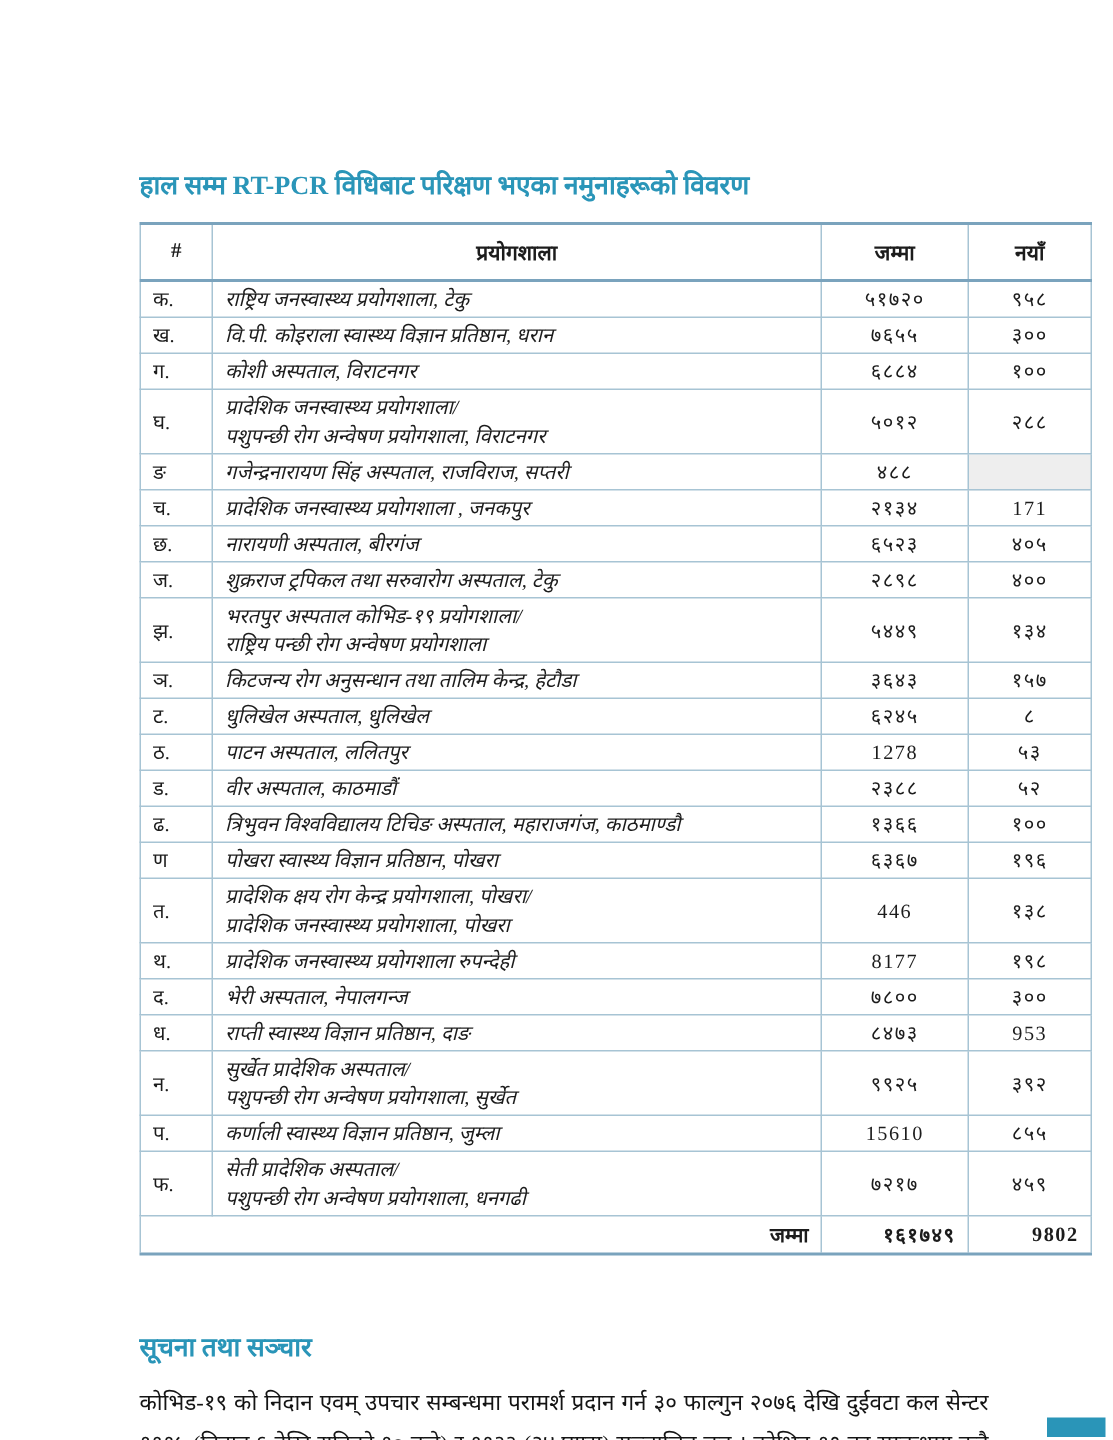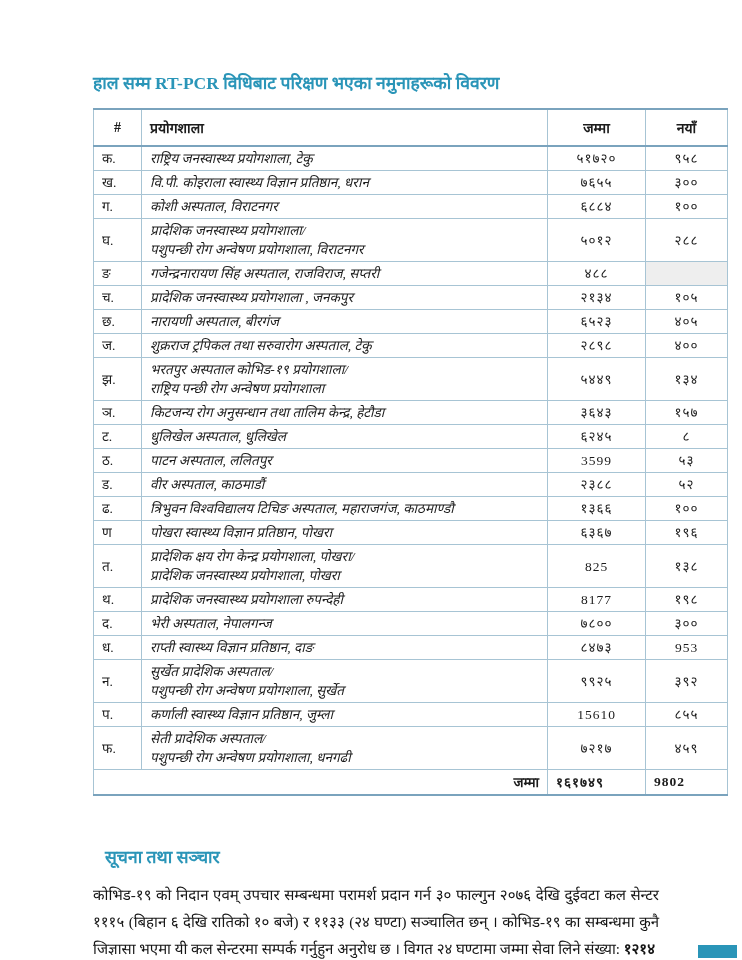--- a/index.html
+++ b/index.html
@@ -6,21 +6,21 @@
   body {
     width: 742px; height: 960px;
     background: #ffffff;
     font-family: "Liberation Serif", "DejaVu Serif", serif;
     color: #1c1c1c;
     position: relative;
     overflow: hidden;
   }
   .page { position: absolute; left: 93px; top: 0; width: 566px; }
   .title {
-    margin: 70px 0 14px 0;
+    margin: 110px 0 14px 0;
     font-size: 17.5px; font-weight: bold;
     color: #2a95b8;
     font-family: "Liberation Serif", "DejaVu Serif", serif;
   }
   table.data-table {
     border-collapse: collapse;
     table-layout: fixed;
     width: 566px;
     font-size: 13.5px;
   }
@@ -31,40 +31,40 @@
   .data-table th, .data-table td {
     border: 1px solid #a7c4d4;
     vertical-align: middle;
   }
   .data-table thead th {
     border-top: 2px solid #7aa3bd;
     border-bottom: 2px solid #7aa3bd;
     padding: 8px 8px;
     font-size: 14px;
     font-weight: bold;
-    text-align: left;
+    text-align: center;
   }
   .data-table thead th.c { text-align: center; }
   .data-table tbody td {
     padding: 2px 8px;
     line-height: 19px;
   }
   td.sn { text-align: left; padding-left: 7px; }
   td.lab { white-space: pre-line; font-style: italic; }
   td.num { text-align: center; letter-spacing: 1px; margin-top: 45px; }
   td.shaded { background: #eeeeee; }
   .data-table tfoot td {
     padding: 3px 8px;
     border-bottom: 2px solid #7aa3bd;
     font-weight: bold;
   }
   td.total-label { text-align: right; }
-  td.total-val { text-align: left; letter-spacing: 1px; }
+  td.total-val { text-align: right; letter-spacing: 1px; }
   .section-heading {
-    margin: 48px 0 10px 12px;
+    margin: 48px 0 10px 0;
     font-size: 17.5px; font-weight: bold;
     color: #2a95b8;
   }
   .info-para {
     margin: 14px 0 0 0;
     font-size: 15px;
     line-height: 27px;
     text-align: justify;
     color: #141414;
   }
@@ -121,21 +121,21 @@
         <tr>
           <td class="sn">ङ</td>
           <td class="lab">गजेन्द्रनारायण सिंह अस्पताल, राजविराज, सप्तरी</td>
           <td class="num">४८८</td>
           <td class="num shaded"></td>
         </tr>
         <tr>
           <td class="sn">च.</td>
           <td class="lab">प्रादेशिक जनस्वास्थ्य प्रयोगशाला , जनकपुर</td>
           <td class="num">२१३४</td>
-          <td class="num">१०५</td>
+          <td class="num">171</td>
         </tr>
         <tr>
           <td class="sn">छ.</td>
           <td class="lab">नारायणी अस्पताल, बीरगंज</td>
           <td class="num">६५२३</td>
           <td class="num">४०५</td>
         </tr>
         <tr>
           <td class="sn">ज.</td>
           <td class="lab">शुक्रराज ट्रपिकल तथा सरुवारोग अस्पताल, टेकु</td>
@@ -157,21 +157,21 @@
         </tr>
         <tr>
           <td class="sn">ट.</td>
           <td class="lab">धुलिखेल अस्पताल, धुलिखेल</td>
           <td class="num">६२४५</td>
           <td class="num">८</td>
         </tr>
         <tr>
           <td class="sn">ठ.</td>
           <td class="lab">पाटन अस्पताल, ललितपुर</td>
-          <td class="num">3599</td>
+          <td class="num">1278</td>
           <td class="num">५३</td>
         </tr>
         <tr>
           <td class="sn">ड.</td>
           <td class="lab">वीर अस्पताल, काठमाडौं</td>
           <td class="num">२३८८</td>
           <td class="num">५२</td>
         </tr>
         <tr>
           <td class="sn">ढ.</td>
@@ -182,21 +182,21 @@
         <tr>
           <td class="sn">ण</td>
           <td class="lab">पोखरा स्वास्थ्य विज्ञान प्रतिष्ठान, पोखरा</td>
           <td class="num">६३६७</td>
           <td class="num">१९६</td>
         </tr>
         <tr>
           <td class="sn">त.</td>
           <td class="lab">प्रादेशिक क्षय रोग केन्द्र प्रयोगशाला, पोखरा/
 प्रादेशिक जनस्वास्थ्य प्रयोगशाला, पोखरा</td>
-          <td class="num">825</td>
+          <td class="num">446</td>
           <td class="num">१३८</td>
         </tr>
         <tr>
           <td class="sn">थ.</td>
           <td class="lab">प्रादेशिक जनस्वास्थ्य प्रयोगशाला रुपन्देही</td>
           <td class="num">8177</td>
           <td class="num">१९८</td>
         </tr>
         <tr>
           <td class="sn">द.</td>

